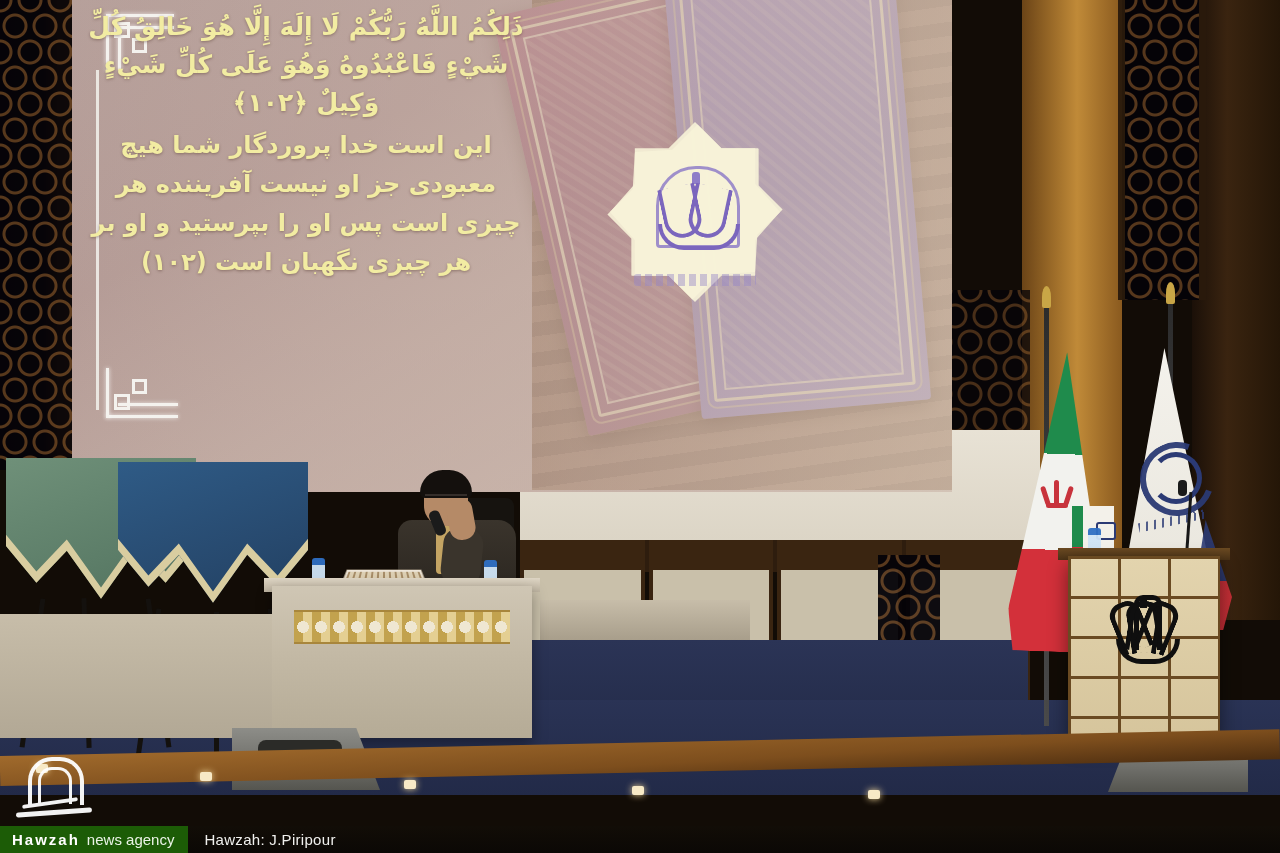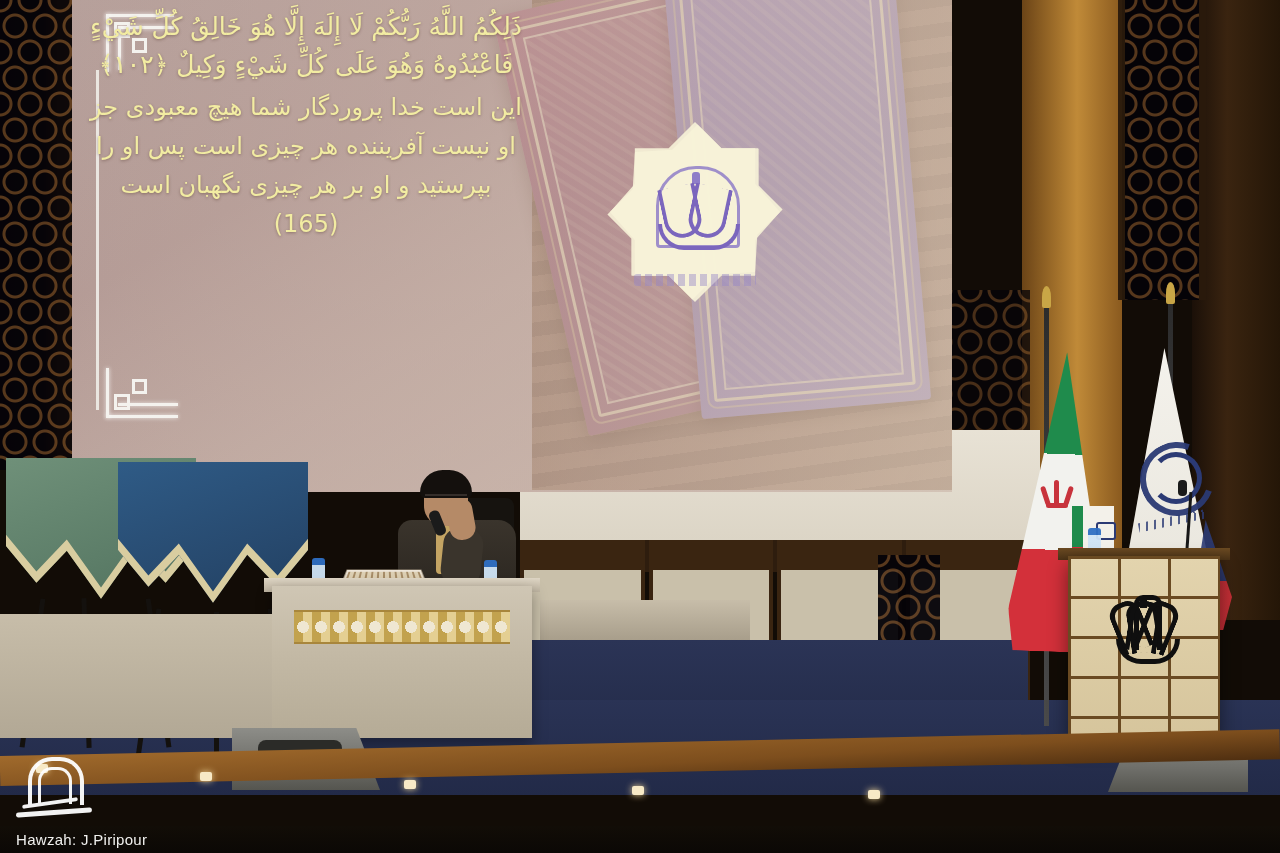--- a/index.html
+++ b/index.html
@@ -92,21 +92,21 @@
   .book-ornate:before{
     content:"";position:absolute;inset:8px;
     border:2px solid rgba(248,240,205,.7);
     background:
       repeating-linear-gradient(45deg,rgba(250,240,200,.14) 0 4px,transparent 4px 10px);
   }
   .screen-wash{position:absolute;inset:0;background:linear-gradient(90deg,rgba(185,160,152,.1) 0%,rgba(200,178,168,.55) 60%,rgba(214,198,184,.62) 100%);}
   .verse-block{
     position:absolute;left:14px;top:8px;width:440px;
     direction:rtl;text-align:center;color:#f2eca2;
-    font-family:"DejaVu Sans",sans-serif;font-weight:normal;
+    font-family:"DejaVu Sans",sans-serif;font-weight:bold;
     text-shadow:0 1px 3px rgba(80,50,40,.45);
   }
   .verse-ar{font-size:25px;line-height:1.52;letter-spacing:.5px;}
   .verse-fa{font-size:24px;line-height:1.62;margin-top:4px;}
   .corner-orn{position:absolute;width:86px;height:70px;}
   .corner-orn span{position:absolute;background:#f4f2ee;box-shadow:0 0 4px rgba(255,255,255,.8);}
   .corner-tl{left:16px;top:2px;}
   .corner-tl .l1{left:18px;top:12px;width:68px;height:3px;}
   .corner-tl .l2{left:18px;top:12px;width:3px;height:58px;}
   .corner-tl .l3{left:30px;top:24px;width:56px;height:3px;}
@@ -347,21 +347,21 @@
     <div class="corner-orn corner-bl">
       <span class="l1"></span>
         <span class="l2"></span>
         <span class="l3"></span>
       <span class="sq s1"></span>
         <span class="sq s2"></span>
     </div>
 
     <div class="verse-block">
       <div class="verse-ar">ذَلِكُمُ اللَّهُ رَبُّكُمْ لَا إِلَهَ إِلَّا هُوَ خَالِقُ كُلِّ شَيْءٍ فَاعْبُدُوهُ وَهُوَ عَلَى كُلِّ شَيْءٍ وَكِيلٌ ﴿١٠٢﴾</div>
-      <div class="verse-fa">این است خدا پروردگار شما هیچ معبودی جز او نیست آفریننده هر چیزی است پس او را بپرستید و او بر هر چیزی نگهبان است (165)</div>
+      <div class="verse-fa">این است خدا پروردگار شما هیچ معبودی جز او نیست آفریننده هر چیزی است پس او را بپرستید و او بر هر چیزی نگهبان است (۱۰۲)</div>
     </div>
 
     <div class="star-emblem">
       <div class="star"></div>
       <div class="star star2"></div>
       <div class="emblem-mark">
         <div class="arch"></div>
         <div class="tulip"></div>
         <div class="leaf leafL"></div>
         <div class="leaf leafR"></div>
@@ -466,16 +466,20 @@
   <div class="led" style="left:868px;top:790px;"></div>
 
   <div class="watermark">
     <div class="wm-arch"></div>
     <div class="wm-arch2"></div>
     <div class="wm-sw"></div>
     <div class="wm-sw2"></div>
   </div>
 
   <div class="caption-bar">
+    <div class="cap-green">
+      <span class="cap-brand">Hawzah</span>
+      <span class="cap-sub">news agency</span>
+    </div>
     <span class="cap-photo">Hawzah:  J.Piripour</span>
   </div>
 
 </div>
 
 </body></html>

